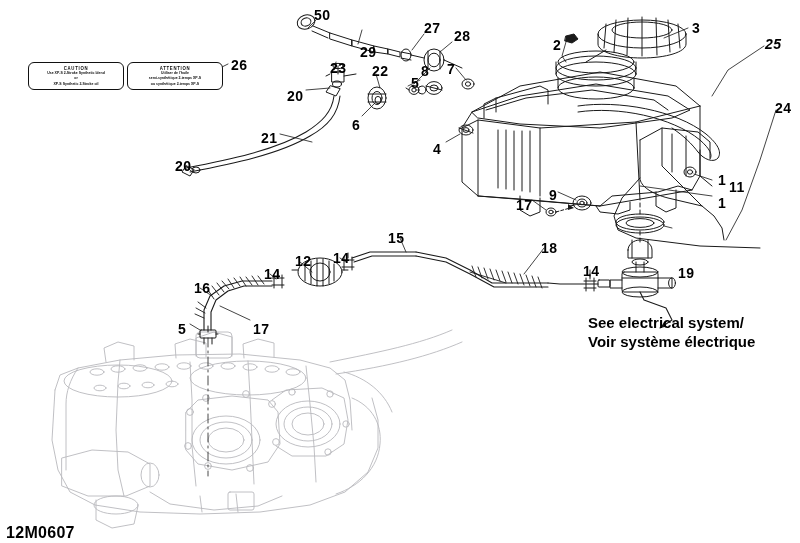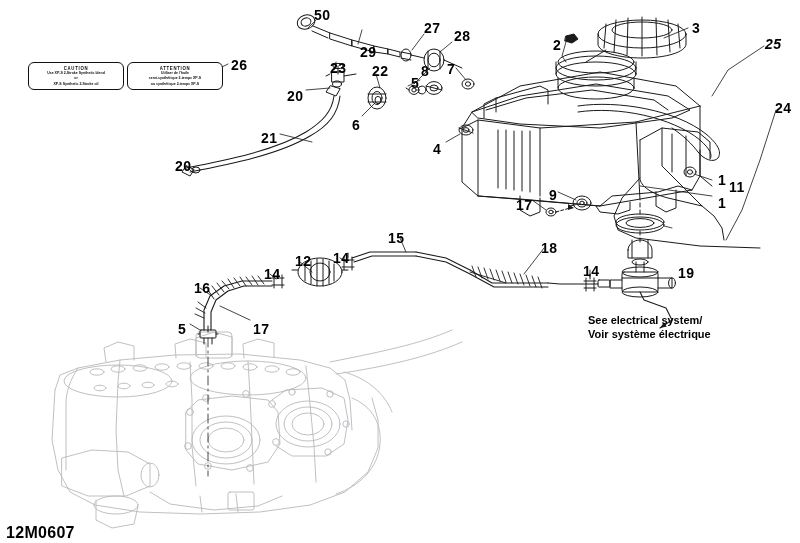--- a/index.html
+++ b/index.html
@@ -30,21 +30,21 @@
     font-size: 14px;
     font-weight: bold;
     color: #000000;
     letter-spacing: 0.5px;
     white-space: nowrap;
     line-height: 1;
   }
   .note-text {
     position: absolute;
     font-family: "Liberation Sans", sans-serif;
-    font-size: 11px;
+    font-size: 15px;
     font-weight: bold;
     color: #000000;
     line-height: 1.25;
     white-space: nowrap;
   }
   .drawing-code {
     position: absolute;
     font-family: "Liberation Sans", sans-serif;
     font-size: 16px;
     font-weight: bold;

